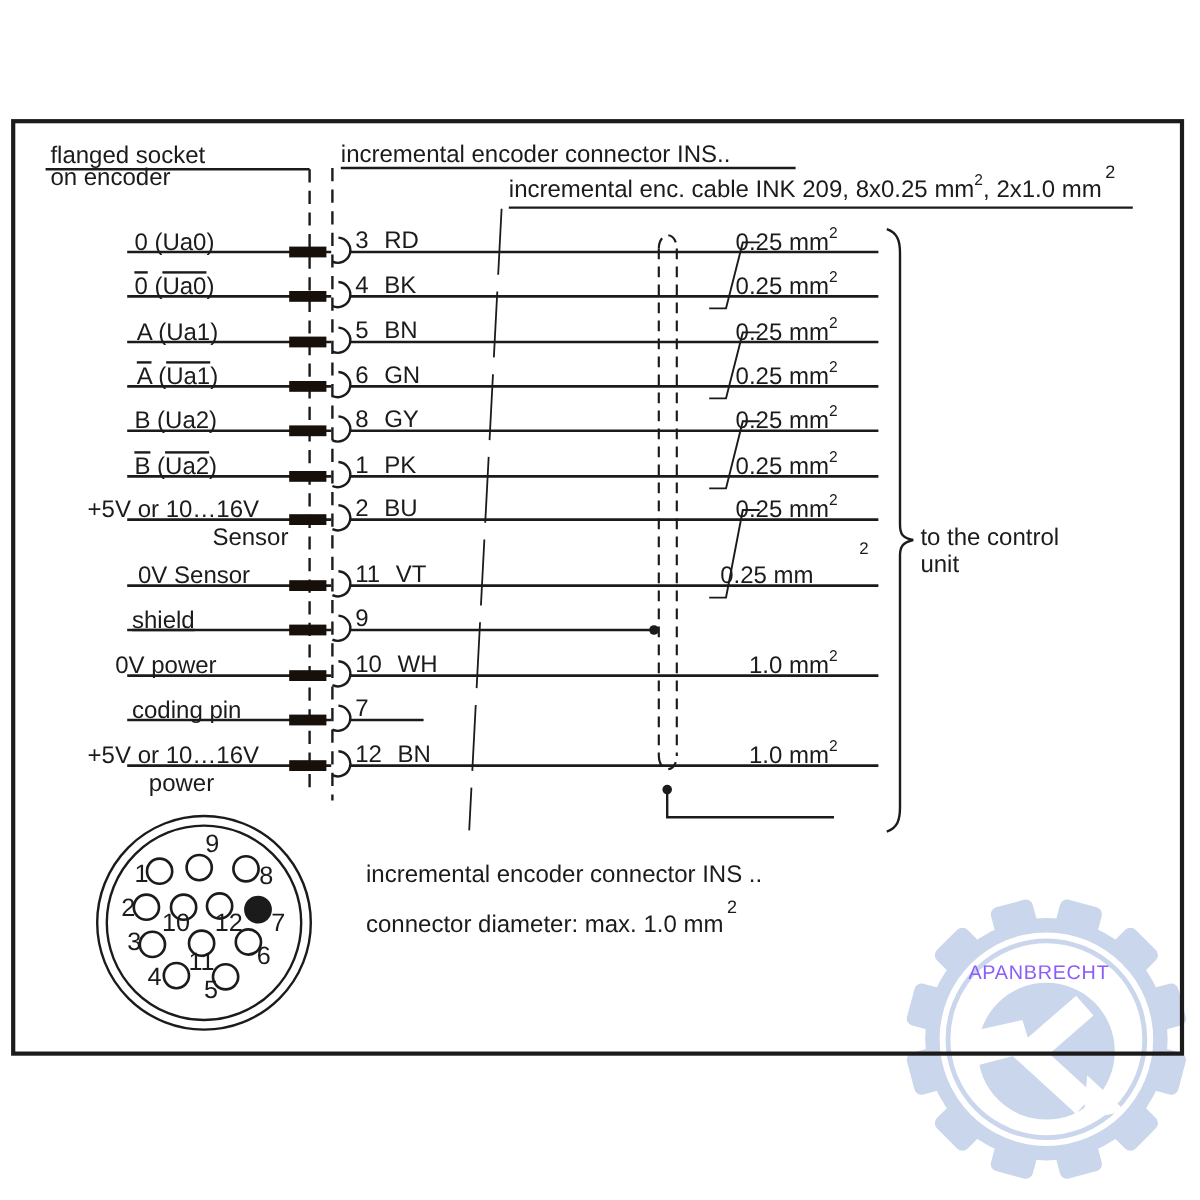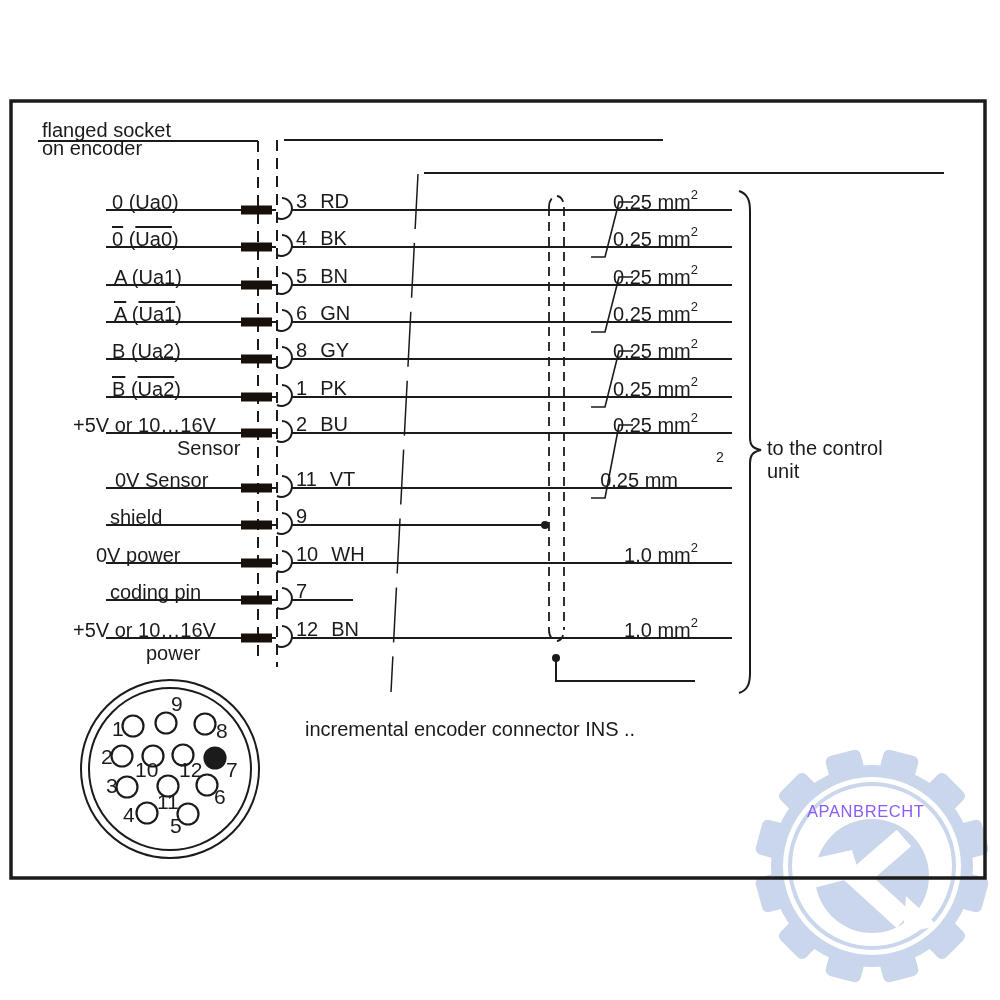--- a/index.html
+++ b/index.html
@@ -138,25 +138,28 @@
         <circle cx="168" cy="786" r="10.5" fill="none" stroke="#1b1b1b" stroke-width="2.2"></circle>
         <circle cx="207" cy="785" r="10.5" fill="none" stroke="#1b1b1b" stroke-width="2.2"></circle>
         <circle cx="147" cy="813" r="10.5" fill="none" stroke="#1b1b1b" stroke-width="2.2"></circle>
         <circle cx="188" cy="814" r="10.5" fill="none" stroke="#1b1b1b" stroke-width="2.2"></circle>
       </g>
   </svg>
 
   <div id="textlayer">
     <div class="t" style="left:42px;top:119px">flanged socket</div>
     <div class="t" style="left:42px;top:137px">on encoder</div>
+    <div class="t" style="left:284px;top:118px">incremental encoder connector INS..</div>
+    <div class="t" id="cableHead" style="left:424px;top:147px"><span>incremental enc. cable INK 209, 8x0.25 mm</span><sup class="s">2</sup><span>, 2x1.0 mm</span><sup class="hi">2</sup></div>
 
     <div class="t" style="left:767px;top:437px">to the control</div>
     <div class="t" style="left:767px;top:460px">unit</div>
 
     <div class="t" style="left:305px;top:718px">incremental encoder connector INS ..</div>
+    <div class="t" style="left:305px;top:760px"><span>connector diameter: max. 1.0 mm</span><sup class="hi">2</sup></div>
 
     <div class="t" id="wmtext" style="left: 807px; top: 800px; color: #8b5cf6;">APANBRECHT</div>
 
   <div class="t" style="left: 112px; top: 191px;"><span>0 (Ua0)</span></div>
       <div class="t pin" style="left: 296px; top: 190px;"><span>3</span><span>RD</span></div>
       <div class="t gauge" style="top: 191px; right: 267px;"><span>0.25 mm</span><sup class="s">2</sup></div>
       <div class="t" style="left: 112px; top: 228px;"><span class="bar">0</span><span> (</span><span class="bar">Ua0</span><span>)</span></div>
       <div class="t pin" style="left: 296px; top: 227px;"><span>4</span><span>BK</span></div>
       <div class="t gauge" style="top: 228px; right: 267px;"><span>0.25 mm</span><sup class="s">2</sup></div>
       <div class="t" style="left: 114px; top: 266px;"><span>A (Ua1)</span></div>
@@ -172,29 +175,29 @@
       <div class="t pin" style="left: 296px; top: 377px;"><span>1</span><span>PK</span></div>
       <div class="t gauge" style="top: 378px; right: 267px;"><span>0.25 mm</span><sup class="s">2</sup></div>
       <div class="t" style="left: 73px; top: 414px;"><span>+5V or 10…16V</span></div>
       <div class="t" style="left: 133px; top: 437px; margin-left: 44px;">Sensor</div>
       <div class="t pin" style="left: 296px; top: 413px;"><span>2</span><span>BU</span></div>
       <div class="t gauge" style="top: 414px; right: 267px;"><span>0.25 mm</span><sup class="s">2</sup></div>
       <div class="t" style="left: 115px; top: 469px;"><span>0V Sensor</span></div>
       <div class="t pin" style="left: 296px; top: 468px;"><span>11</span><span>VT</span></div>
       <div class="t gauge" style="top: 469px; right: 287px;">0.25 mm</div>
       <div class="t supfree" style="left: 716px; top: 446px;">2</div>
-      <div class="t" style="left: 110px; top: 506px;"><span>shield</span></div>
+      <div class="t" style="left: 110px; top: 506px; text-decoration: underline;"><span>shield</span></div>
       <div class="t pin" style="left: 296px; top: 505px;"><span>9</span></div>
       <div class="t" style="left: 96px; top: 544px;"><span>0V power</span></div>
       <div class="t pin" style="left: 296px; top: 543px;"><span>10</span><span>WH</span></div>
       <div class="t gauge" style="top: 544px; right: 267px;"><span>1.0 mm</span><sup class="s">2</sup></div>
       <div class="t" style="left: 110px; top: 581px;"><span>coding pin</span></div>
       <div class="t pin" style="left: 296px; top: 580px;"><span>7</span></div>
       <div class="t" style="left: 73px; top: 619px;"><span>+5V or 10…16V</span></div>
-      <div class="t" style="left: 146px; top: 642px;">power</div>
+      <div class="t" style="left: 124px; top: 642px;">power</div>
       <div class="t pin" style="left: 296px; top: 618px;"><span>12</span><span>BN</span></div>
       <div class="t gauge" style="top: 619px; right: 267px;"><span>1.0 mm</span><sup class="s">2</sup></div>
       <div class="t pinlab" style="left: 171px; top: 693px;">9</div>
       <div class="t pinlab" style="left: 112px; top: 718px;">1</div>
       <div class="t pinlab" style="left: 216px; top: 720px;">8</div>
       <div class="t pinlab" style="left: 101px; top: 746px;">2</div>
       <div class="t pinlab" style="left: 135px; top: 759px;">10</div>
       <div class="t pinlab" style="left: 179px; top: 759px;">12</div>
       <div class="t pinlab" style="left: 226px; top: 759px;">7</div>
       <div class="t pinlab" style="left: 106px; top: 775px;">3</div>

